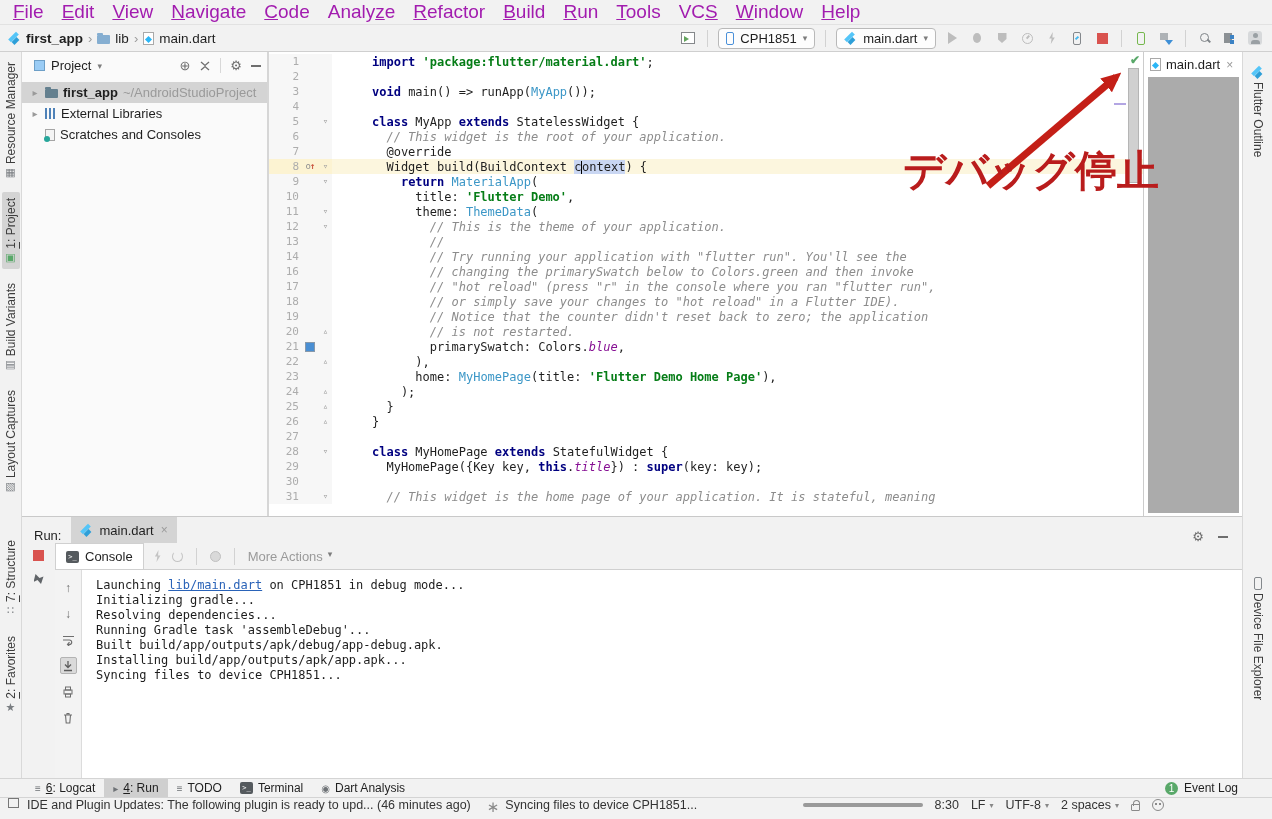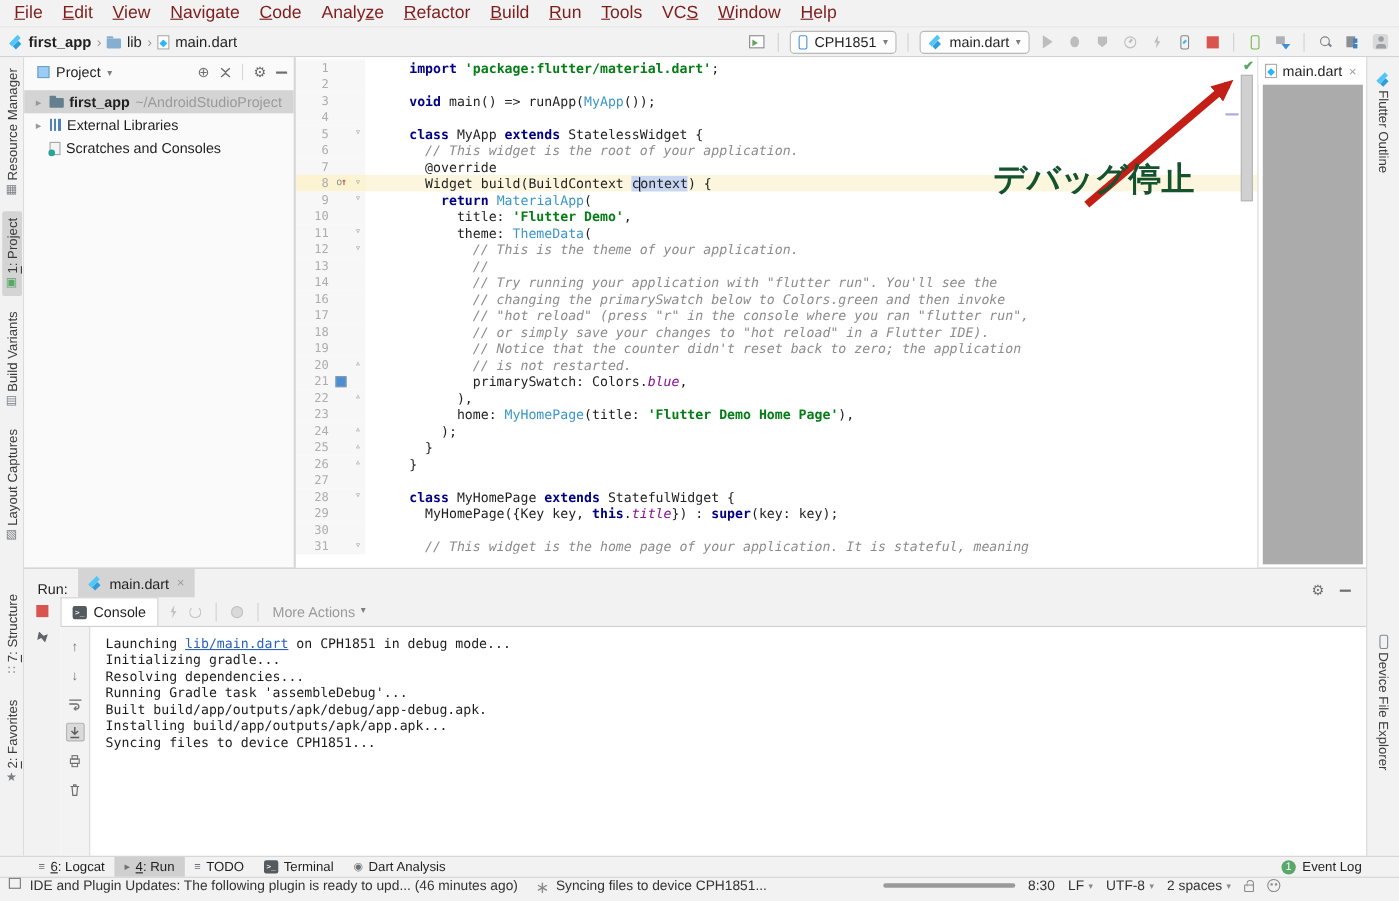--- a/index.html
+++ b/index.html
@@ -9,21 +9,21 @@
 
   
   .titlebar { height:27px; background:#35393c; display:flex; align-items:center; justify-content:center; position:relative; flex:none; }
   .titlebar .title { color:#ccd2d8; font-weight:bold; font-size:13px; }
   .win-btns { position:absolute; right:14px; top:7px; display:flex; gap:18px; }
   .win-btn { width:13px; height:13px; border-radius:50%; }
   .wb-min { background:#f0c432; } .wb-max { background:#3fd64e; } .wb-close { background:#ef5050; }
 
   
   .menubar { height:25px; background:#f2f2f2; display:flex; align-items:center; padding-left:4px; border-bottom:1px solid #e2e2e2; flex:none; }
-  .menu-item { padding:2px 9px; font-size:16px; color:#7f1d1d; cursor:default; }
+  .menu-item { padding:2px 9px; font-size:19px; color:#a21caf; cursor:default; }
 
   
   .toolbar { height:27px; background:#f2f2f2; display:flex; align-items:center; border-bottom:1px solid #cfcfcf; flex:none; padding:0 8px; }
   .crumbs { display:flex; align-items:center; gap:5px; }
   .crumb { display:flex; align-items:center; gap:5px; font-size:13.5px; }
   .crumb.b { font-weight:bold; }
   .crumb-sep { color:#9b9b9b; font-size:13px; }
   .tb-right { margin-left:auto; display:flex; align-items:center; gap:7px; }
   .tb-sep { width:1px; height:17px; background:#d2d2d2; margin:0 3px; }
   .combo { display:flex; align-items:center; gap:6px; background:#fdfdfd; border:1px solid #b9b9b9; border-radius:4px; height:21px; padding:0 7px; font-size:13px; }
@@ -125,21 +125,21 @@
   .scrollbar-thumb { position:absolute; top:16px; right:4px; width:11px; height:115px; background:#d0d0d0; border:1px solid #b5b5b5; }
   .stripe-purple { position:absolute; top:51px; right:17px; width:12px; height:2px; background:#b3a6e3; }
 
   .etabstrip { width:99px; flex:none; background:#fff; border-left:1px solid #cccccc; display:flex; flex-direction:column; }
   .etab { height:25px; display:flex; align-items:center; gap:5px; padding:0 6px; font-size:13px; background:#fff; }
   .etab-close { color:#9b9b9b; font-size:12px; margin-left:1px; }
   .etab-rest { flex:1; background:#ababab; margin:0 3px 3px 4px; }
 
   
   .overlay { position:absolute; left:0; top:0; width:1272px; height:819px; pointer-events:none; z-index:40; }
-  .annot-text { position:absolute; left:903px; top:143px; font-size:30px; font-weight:600; color:#14532d; font-family:Liberation Sans, sans-serif; }
+  .annot-text { position:absolute; left:903px; top:143px; font-size:42px; font-weight:600; color:#b91c1c; font-family:Liberation Sans, sans-serif; }
   .annot-svg { position:absolute; left:880px; top:55px; }
 
   
   .run-panel { flex:1; border-top:1px solid #c9c9c9; background:#f2f2f2; display:flex; flex-direction:column; min-height:0; }
   .rp-header { height:26px; display:flex; align-items:flex-end; flex:none; padding-left:12px; }
   .rp-label { font-size:13px; margin-right:10px; }
   .rp-tab { height:26px; display:flex; align-items:center; gap:6px; background:#d4d4d4; padding:0 9px; font-size:13px; }
   .rp-hdr-right { margin-left:auto; display:flex; align-items:center; gap:14px; padding-right:14px; }
   .rp-body { flex:1; display:flex; min-height:0; }
   .rp-leftcol { width:33px; flex:none; display:flex; flex-direction:column; align-items:center; padding-top:7px; gap:13px; }

